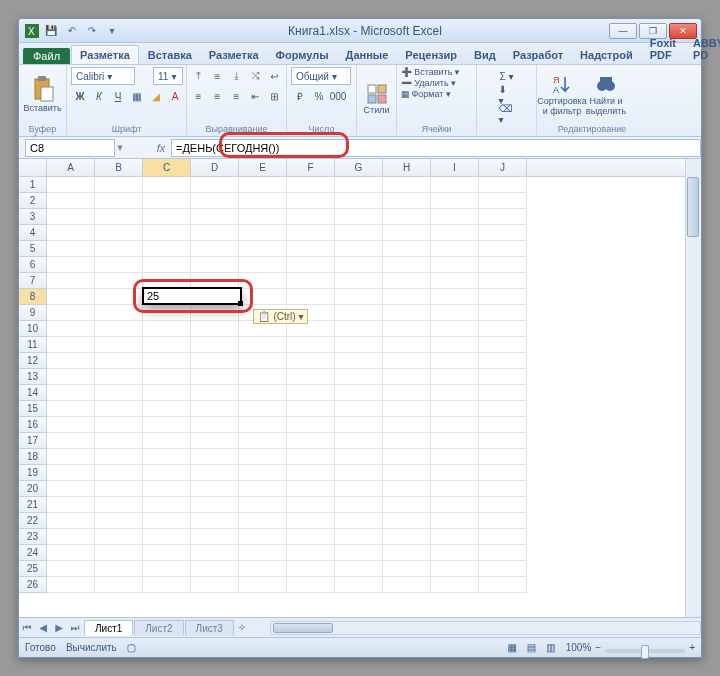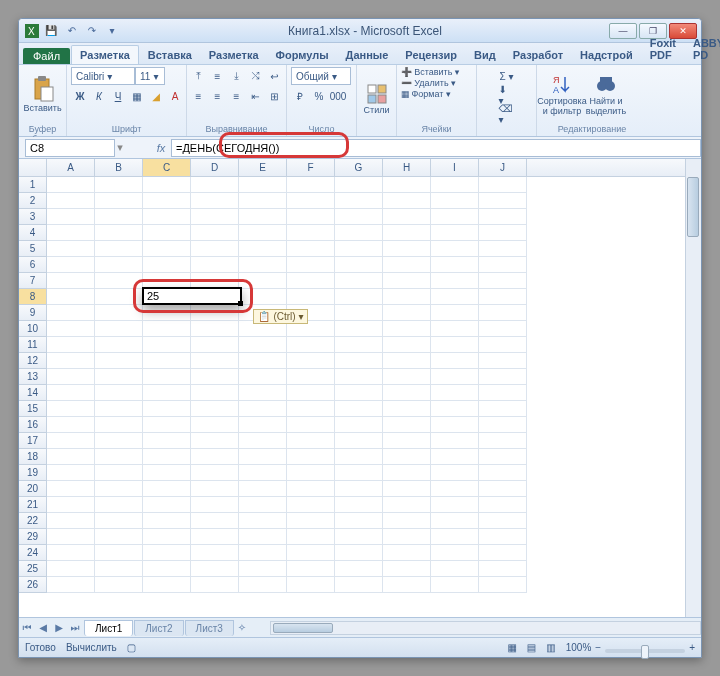--- a/index.html
+++ b/index.html
@@ -117,21 +117,21 @@
               </svg>
             </span>
           <span>Вставить</span>
         </div>
       </div>
       <div class="rgroup-label">Буфер обмена</div>
     </div>
 
     <div class="rgroup" style="width:120px">
       <div class="rgroup-body" style="flex-direction:column;align-items:flex-start;gap:2px">
-        <div style="display:flex;gap:0">
+        <div style="display:flex;gap:18px">
           <div class="combo" style="width:64px">
               <span>Calibri</span>
               <span>▾</span>
             </div>
           <div class="combo" style="width:30px">
               <span>11</span>
               <span>▾</span>
             </div>
         </div>
         <div class="smallrow">
@@ -564,21 +564,21 @@
           <div class="cell"></div>
           <div class="cell"></div>
           <div class="cell"></div>
           <div class="cell"></div>
           <div class="cell"></div>
           <div class="cell"></div>
           <div class="cell"></div>
           <div class="cell"></div>
         </div>
         <div class="row">
-          <div class="rowhdr">29</div>
+          <div class="rowhdr">23</div>
           <div class="cell"></div>
           <div class="cell"></div>
           <div class="cell"></div>
           <div class="cell"></div>
           <div class="cell"></div>
           <div class="cell"></div>
           <div class="cell"></div>
           <div class="cell"></div>
           <div class="cell"></div>
           <div class="cell"></div>

